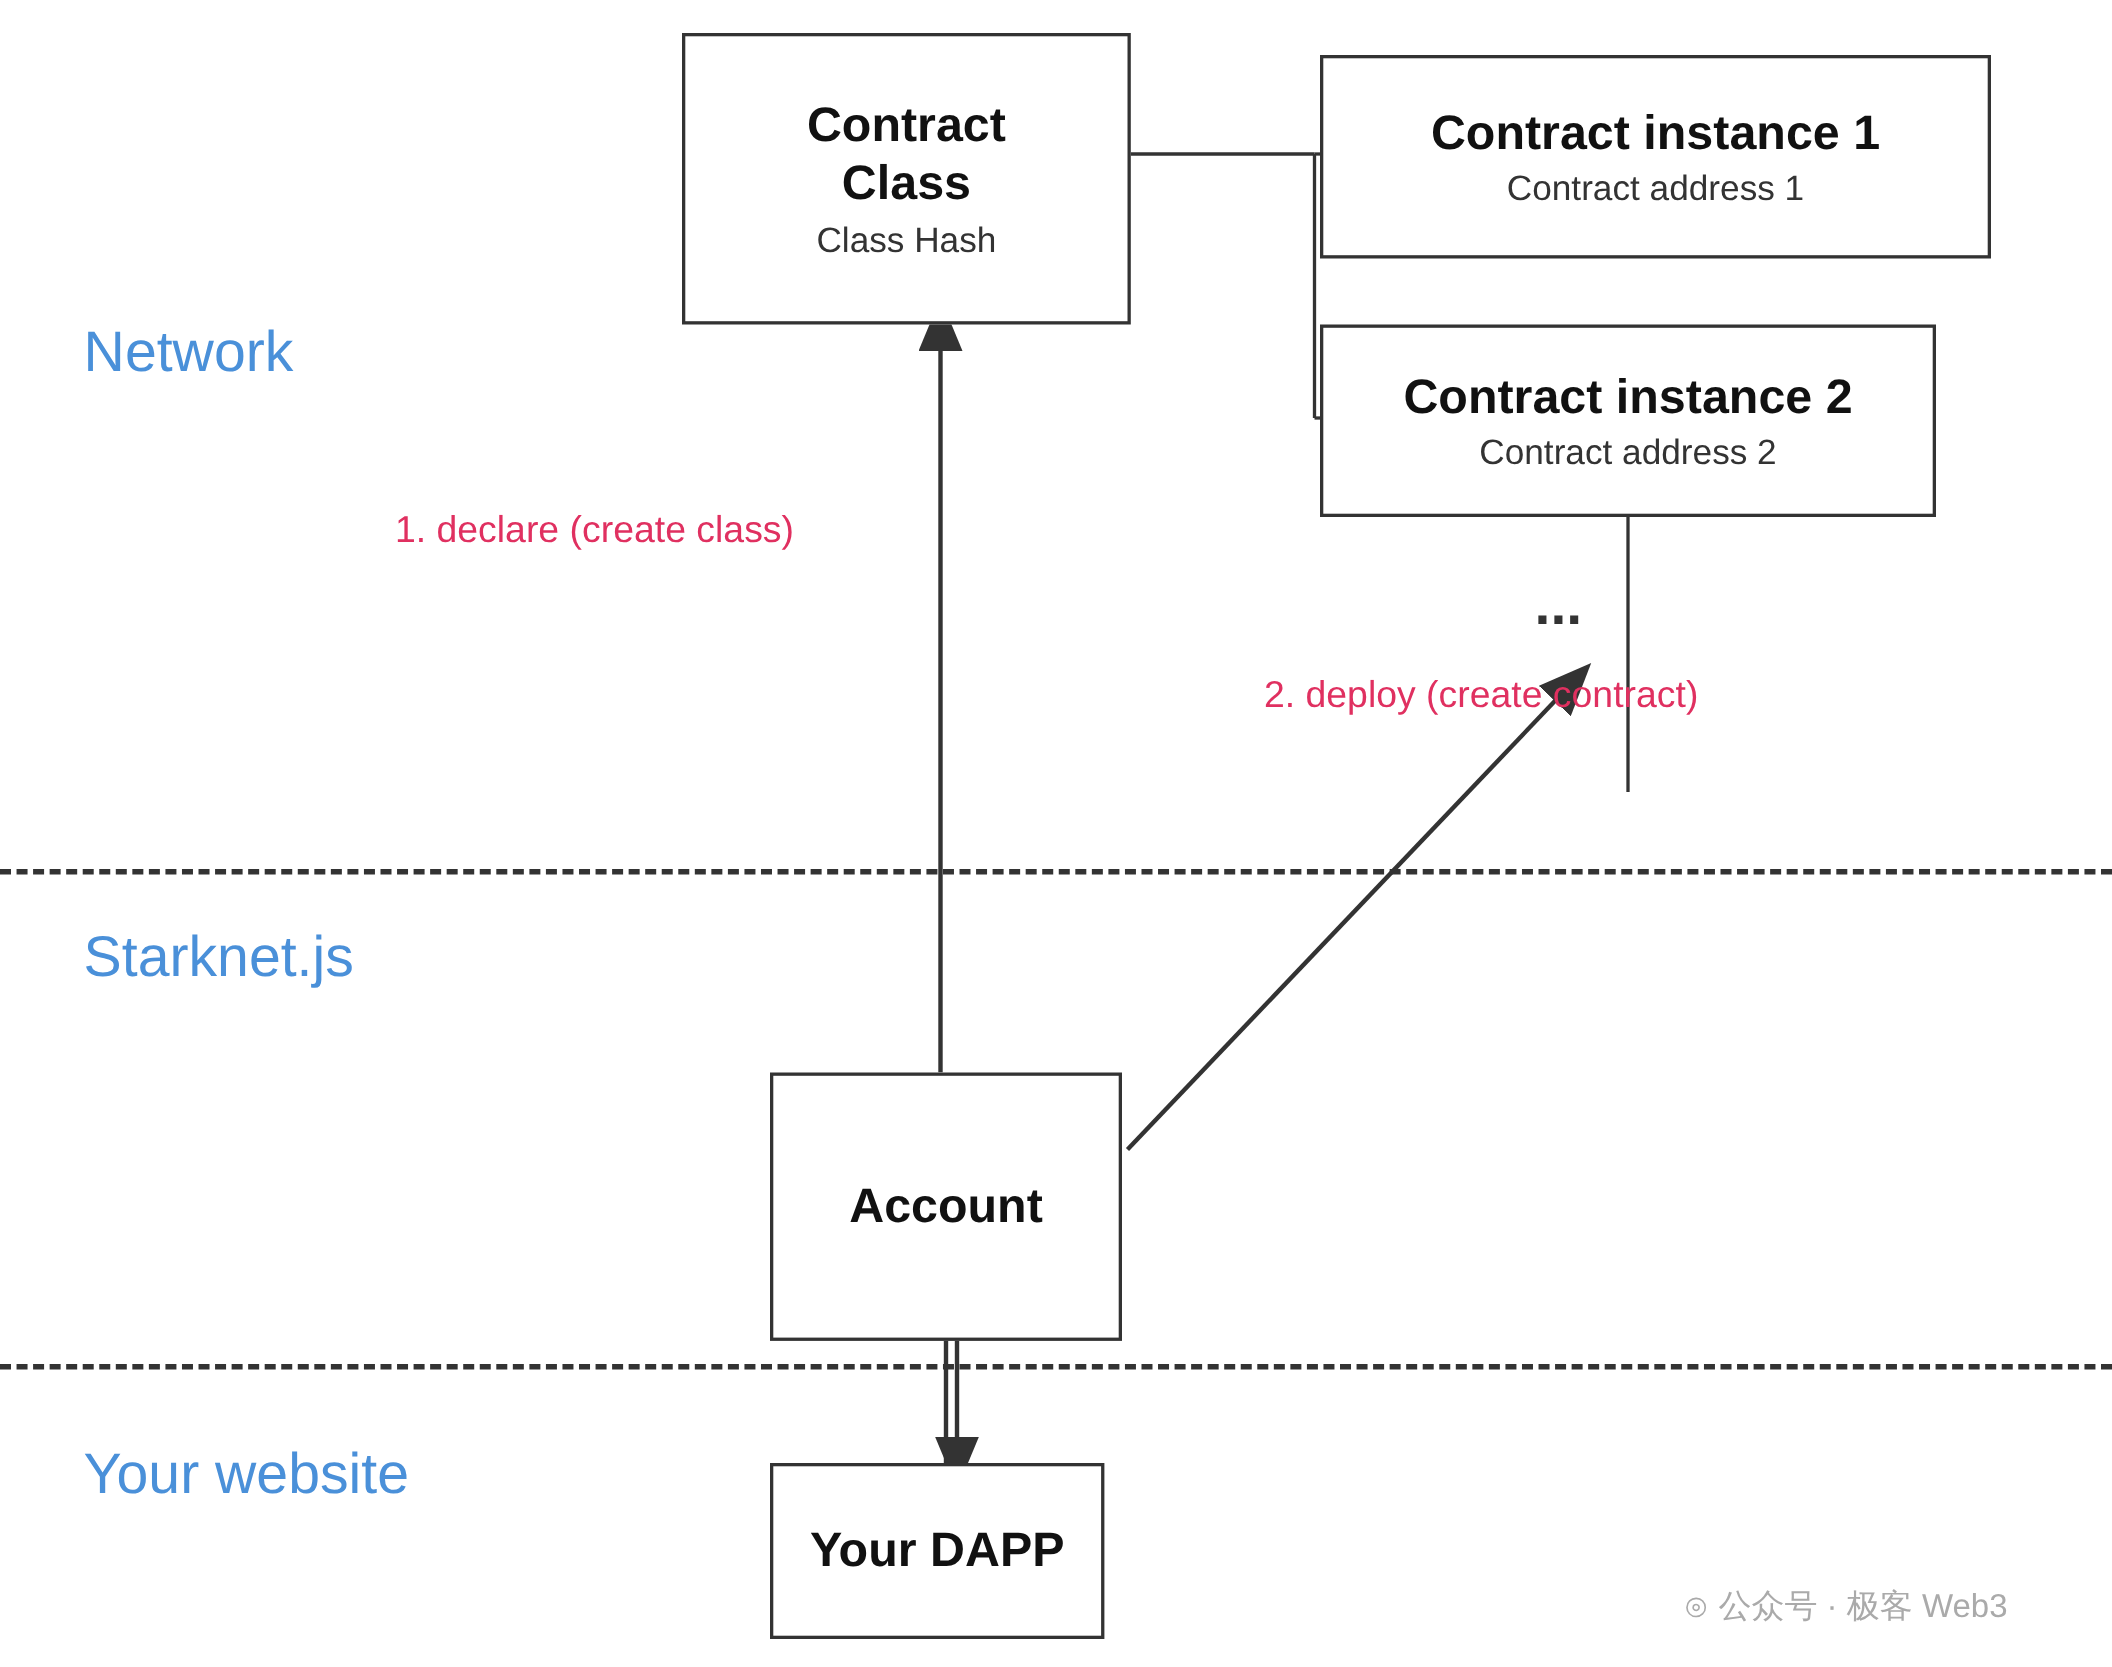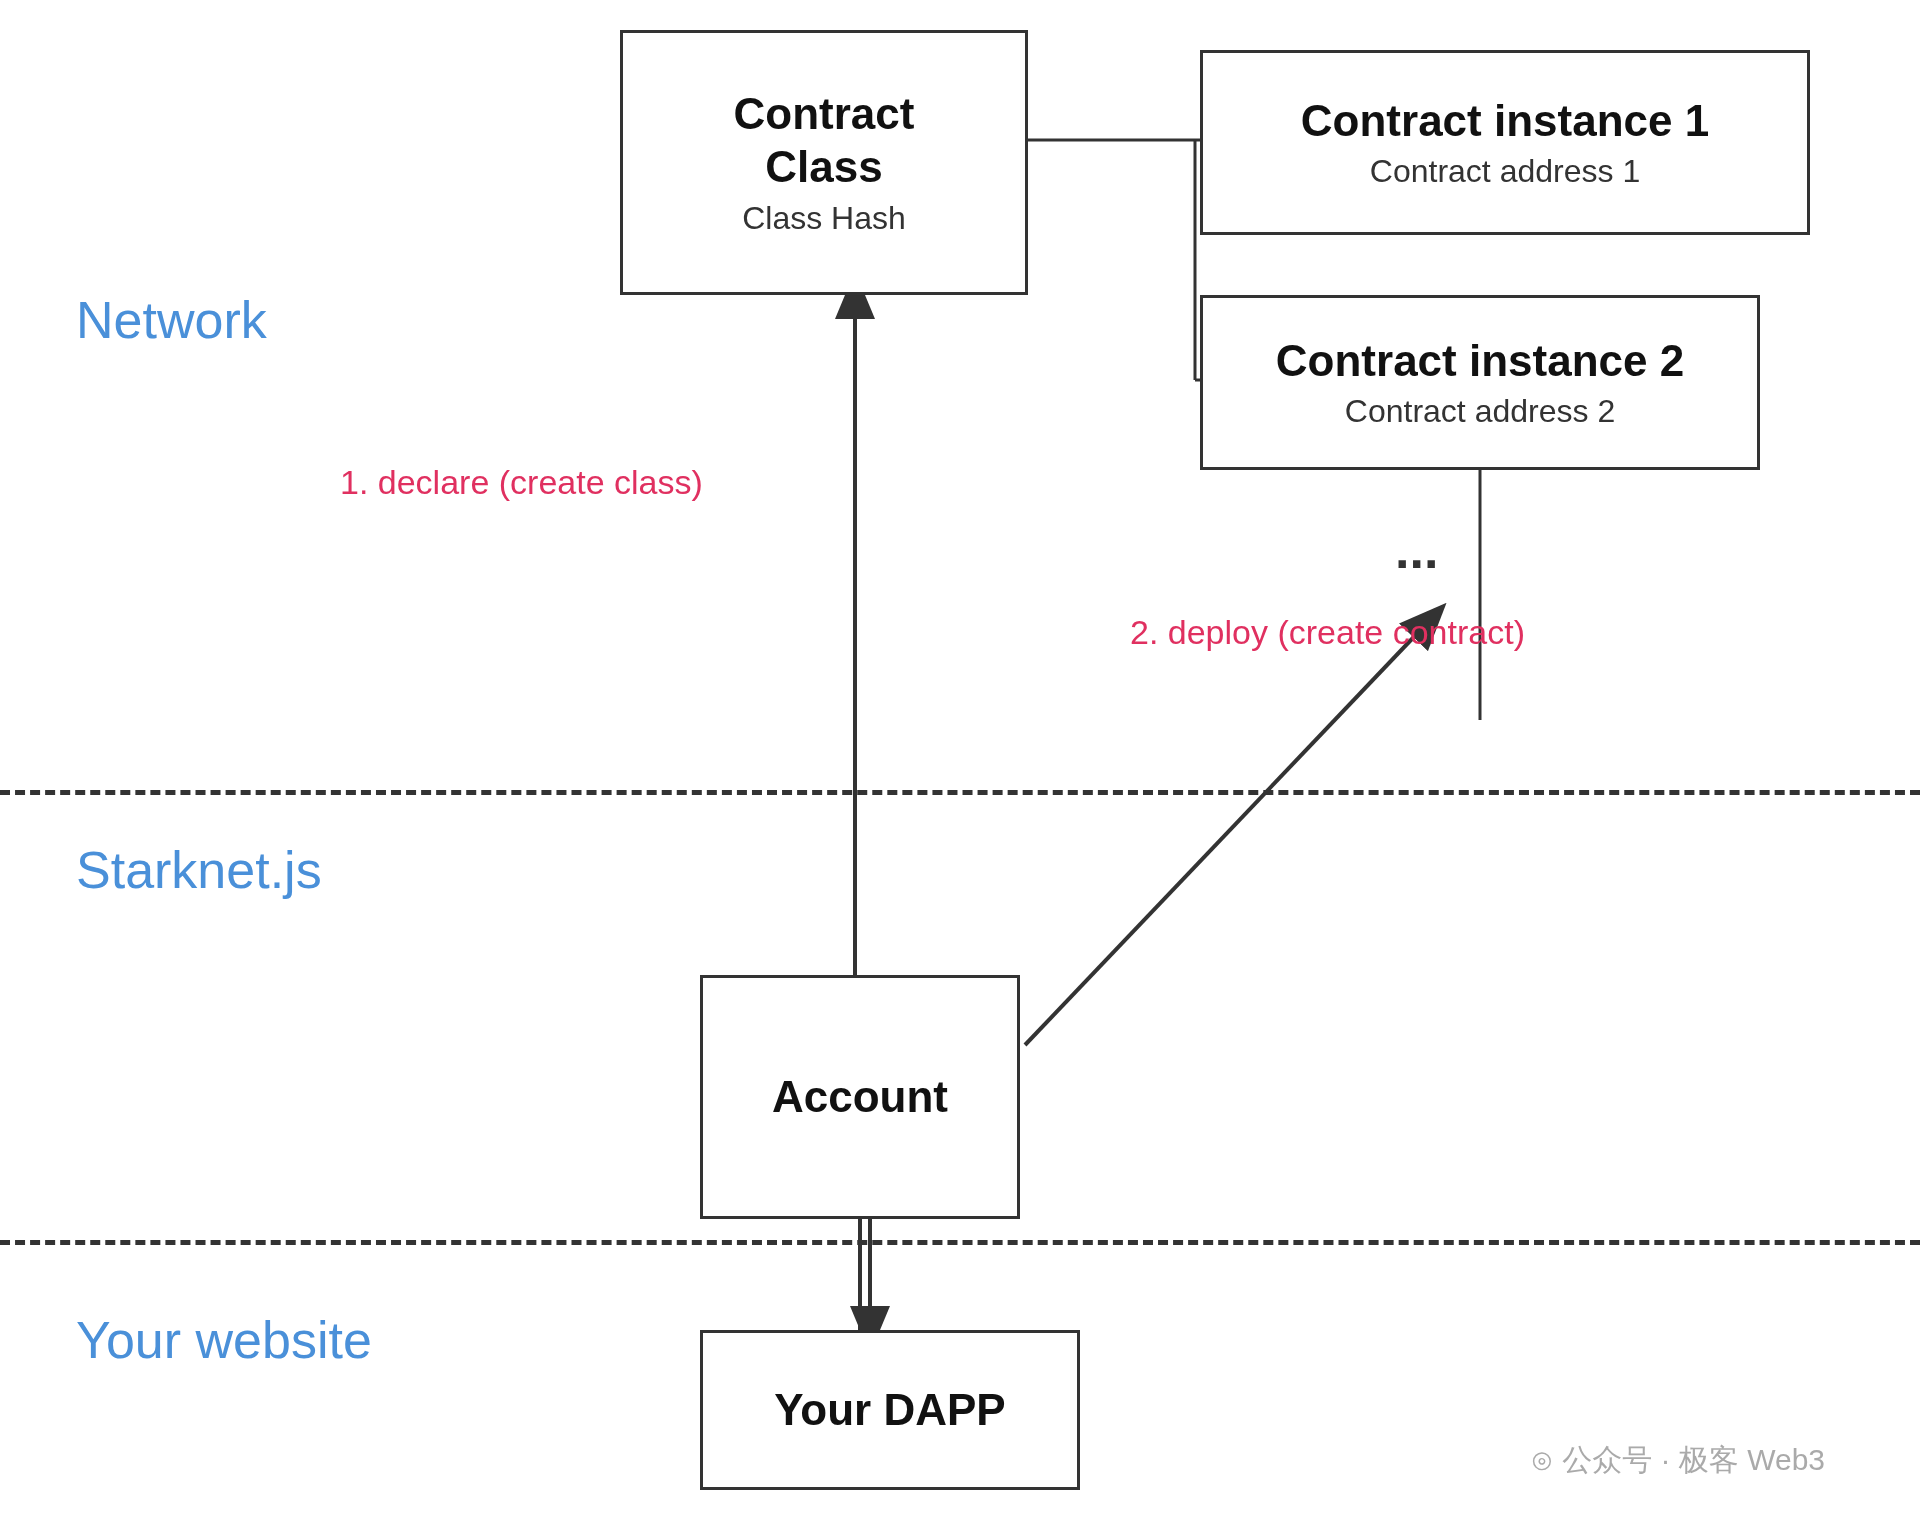--- a/index.html
+++ b/index.html
@@ -58,20 +58,21 @@
       margin-top: 6px;
     }
 
     
     .arrow-label {
       position: absolute;
       color: #e03060;
       font-size: 34px;
       text-align: center;
       line-height: 1.3;
+      margin-left: 19px;
     }
 
     
     .svg-overlay {
       position: absolute;
       top: 0;
       left: 0;
       width: 1920px;
       height: 1515px;
       pointer-events: none;
@@ -156,21 +157,21 @@
 
   <div class="box" style="left: 1200px; top: 295px; width: 560px; height: 175px;">
     <div class="box-title">Contract instance 2</div>
     <div class="box-subtitle">Contract address 2</div>
   </div>
 
   <div class="box" style="left: 700px; top: 975px; width: 320px; height: 244px;">
     <div class="box-title">Account</div>
   </div>
 
-  <div class="box" style="left: 700px; top: 1330px; width: 380px; height: 160px;">
+  <div class="box" style="left: 700px; top: 1330px; width: 304px; height: 160px;">
     <div class="box-title">Your DAPP</div>
   </div>
 
   <div class="arrow-label" style="left: 340px; top: 460px;">1. declare
 (create class)</div>
 
   <div class="arrow-label" style="left: 1130px; top: 610px;">2. deploy
 (create contract)</div>
 
   <div class="dots-label" style="left: 1395px; top: 520px;">...</div>

